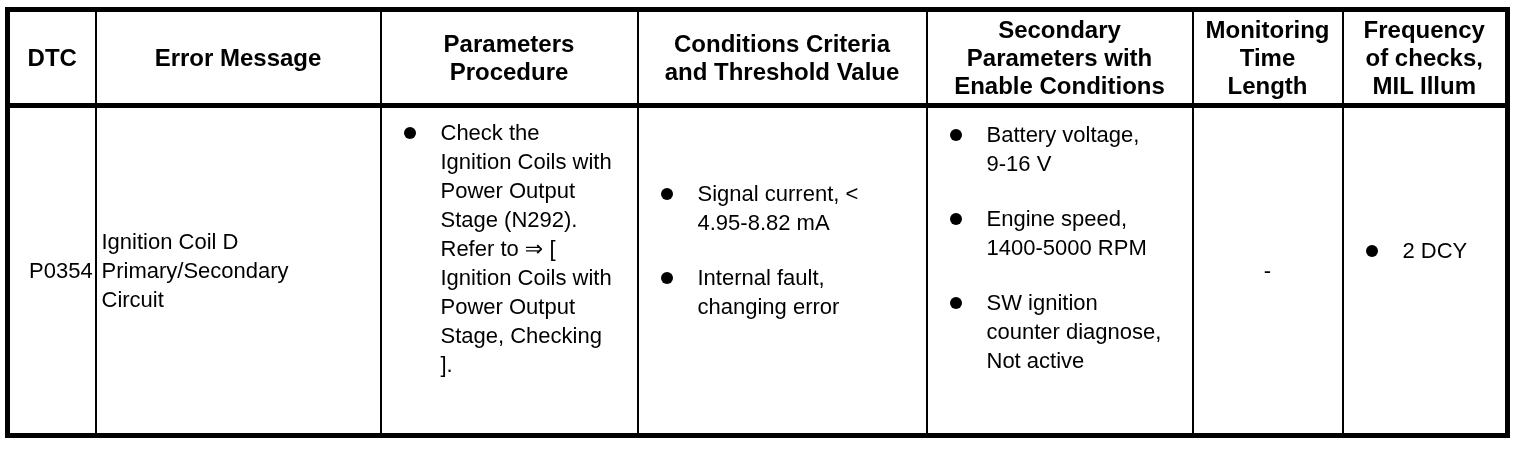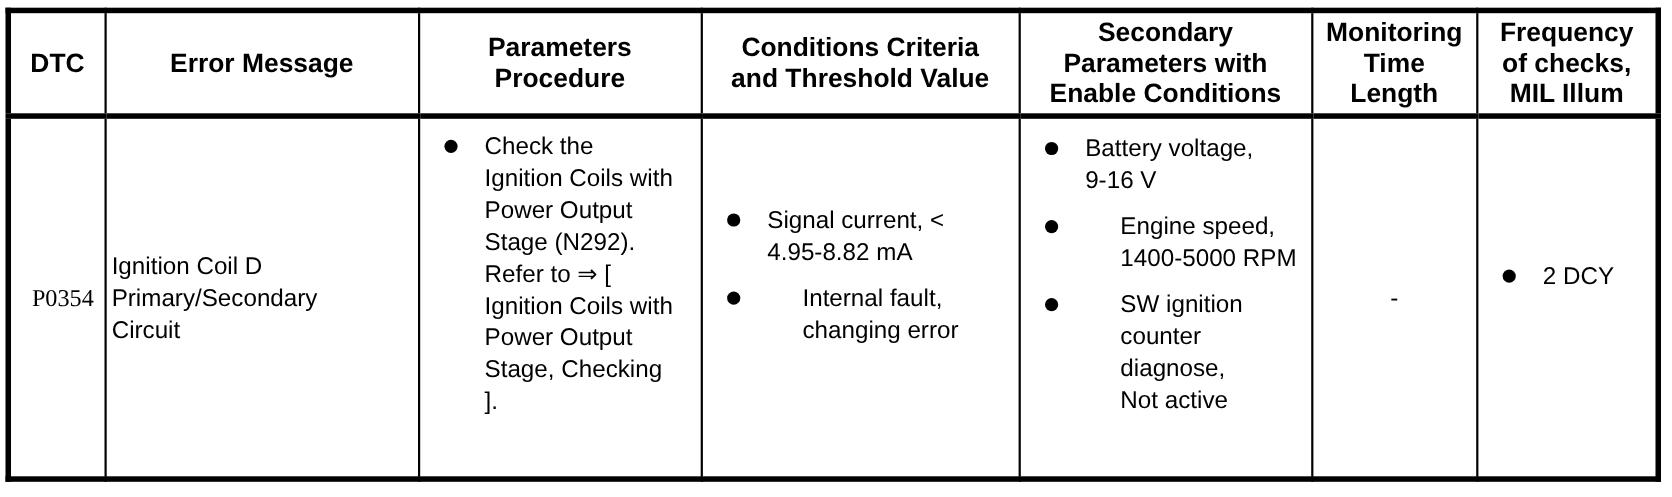--- a/index.html
+++ b/index.html
@@ -39,33 +39,33 @@
     padding: 2px 4px;
   }
   tbody td {
     height: 330px;
     font-size: 22px;
     line-height: 29px;
     vertical-align: middle;
     padding: 0;
     text-align: left;
   }
-  td.cell-dtc { padding-left: 19px; font-family: Liberation Serif, serif; }
+  td.cell-dtc { padding-left: 19px; }
   td.cell-error { padding-left: 5px; white-space: pre-line; }
   td.cell-diag { vertical-align: top; padding-top: 10px; margin-left: 29px; }
   td.cell-malf { padding-bottom: 42px; }
   td.cell-sec  { vertical-align: top; padding-top: 12px; }
   td.cell-mon  { text-align: center; }
   td.cell-freq { padding-bottom: 40px; margin-left: 26px; }
 
   .bi {
     display: flex;
     align-items: flex-start;
   }
-  .bi + .bi { margin-top: 13px; gap: 32px; }
+  .bi + .bi { margin-top: 26px; }
   .dot {
     flex: 0 0 12px;
     width: 12px;
     height: 12px;
     border-radius: 50%;
     background: #000000;
     margin: 9px 25px 0 22px;
   }
   .bi-text {
     white-space: pre-line;

